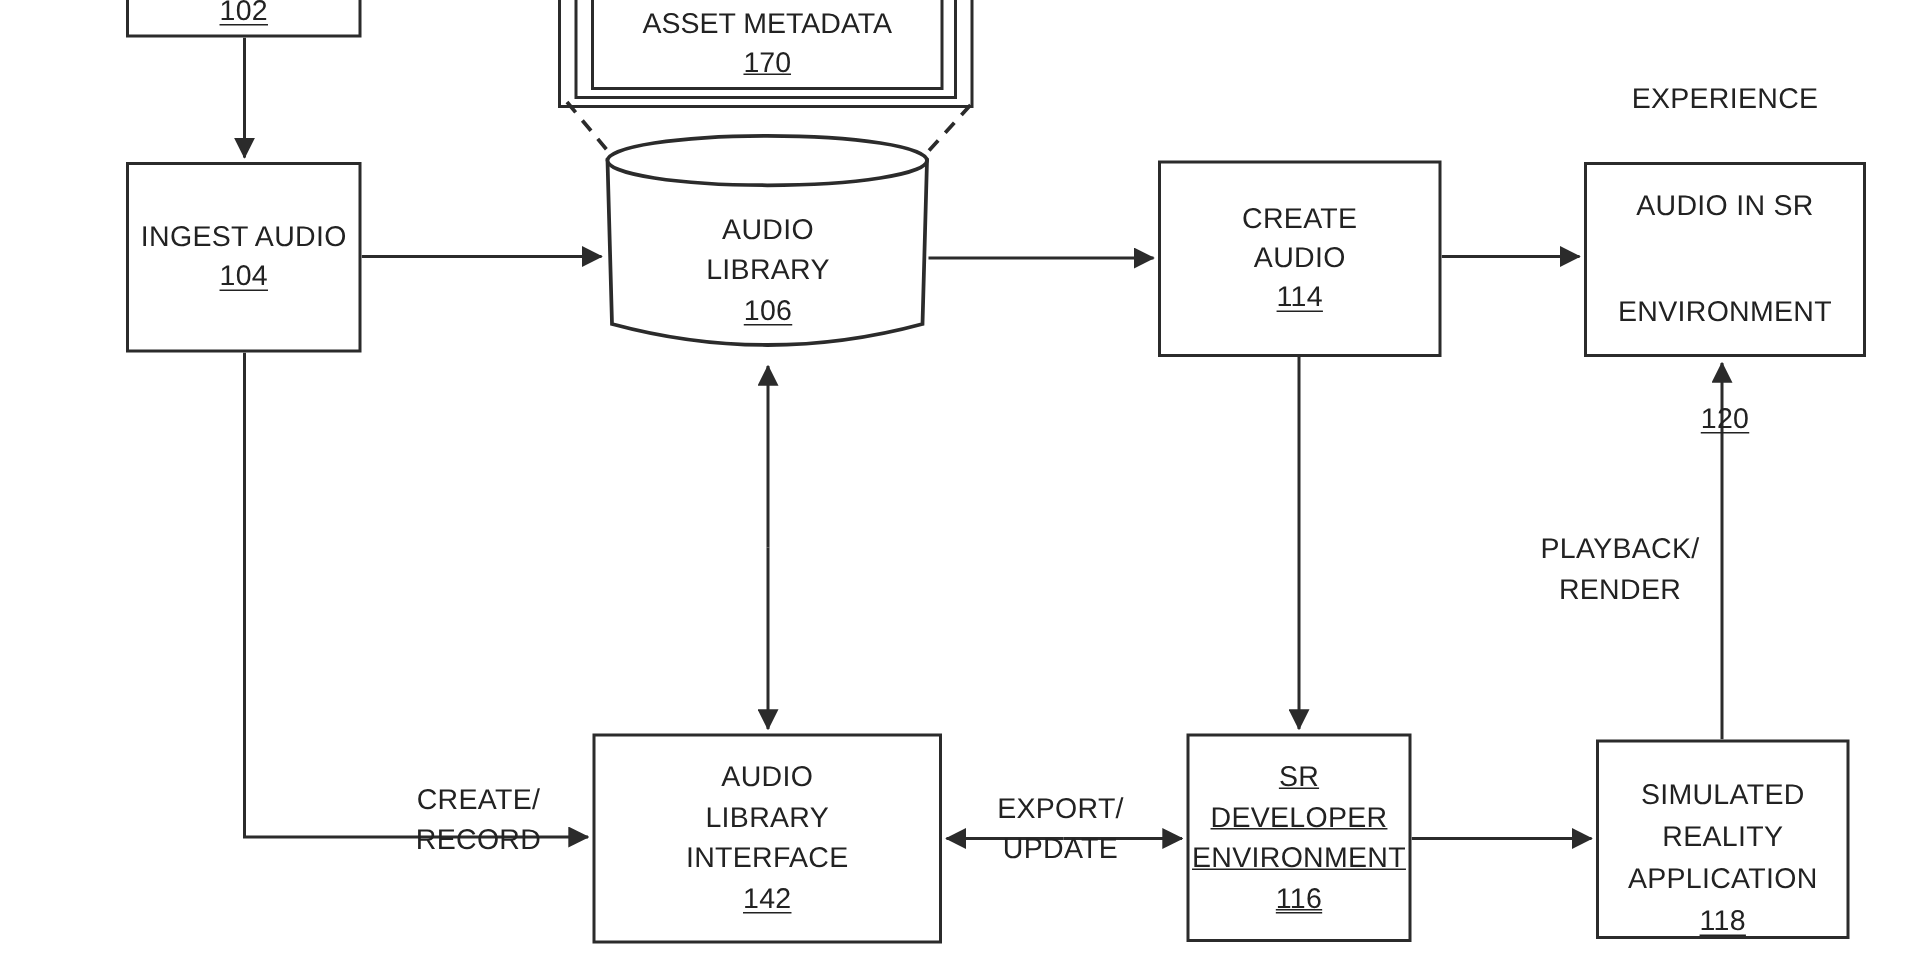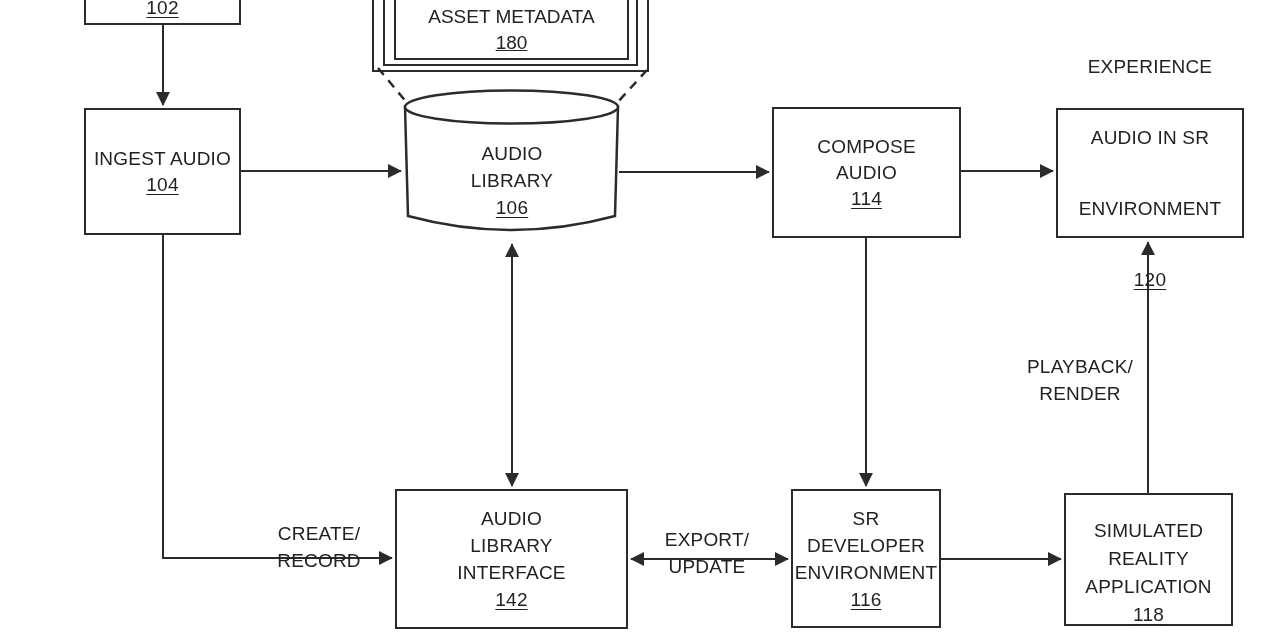--- a/index.html
+++ b/index.html
@@ -32,21 +32,21 @@
 </style>
 </head>
 <body>
 
 <div id="canvas">
 
   <div class="sheet" style="left:372px;top:-40px;width:277px;height:112px;"></div>
   <div class="sheet" style="left:383px;top:-40px;width:255px;height:106px;"></div>
   <div class="sheet front" style="left:394px;top:-40px;width:235px;height:100px;">
     <span>ASSET METADATA</span>
-    <span class="num" style="text-decoration:underline;">180</span>
+    <span class="num" style="text-decoration:underline;">170</span>
   </div>
 
   <svg id="connectors" width="1280" height="640" viewBox="0 0 1280 640">
     <defs>
       <marker id="ah" viewBox="0 0 8 8" refX="7.5" refY="4" markerWidth="7" markerHeight="7" orient="auto" markerUnits="strokeWidth">
         <path d="M0 0 L8 4 L0 8 z" fill="#2b2b2b"></path>
       </marker>
     </defs>
 
     <g stroke="#2b2b2b" stroke-width="2.5" stroke-dasharray="9 7">
@@ -84,40 +84,40 @@
   <div class="node bottom-align" style="left:84px;top:-36px;width:157px;height:61px;">
     <span class="num">102</span>
   </div>
 
   <div class="node" style="left:84px;top:108px;width:157px;height:127px;">
     <span>INGEST AUDIO</span>
     <span class="num">104</span>
   </div>
 
   <div class="node" style="left:772px;top:107px;width:189px;height:131px;">
-    <span>COMPOSE</span>
+    <span>CREATE</span>
     <span>AUDIO</span>
     <span class="num">114</span>
   </div>
 
   <div class="node" style="left:1056px;top:108px;width:188px;height:130px;line-height:27px;gap:44px;">
     <span>EXPERIENCE</span>
     <span>AUDIO IN SR</span>
     <span>ENVIRONMENT</span>
     <span class="num">120</span>
   </div>
 
   <div class="node" style="left:395px;top:489px;width:233px;height:140px;line-height:27px;">
     <span>AUDIO</span>
     <span>LIBRARY</span>
     <span>INTERFACE</span>
     <span class="num">142</span>
   </div>
 
-  <div class="node" style="left:791px;top:489px;width:150px;height:139px;line-height:27px;">
+  <div class="node" style="left:791px;top:489px;width:150px;height:139px;line-height:27px;text-decoration:underline;">
     <span>SR</span>
     <span>DEVELOPER</span>
     <span>ENVIRONMENT</span>
     <span class="num">116</span>
   </div>
 
   <div class="node shift-down" style="left:1064px;top:493px;width:169px;height:133px;line-height:28px;">
     <span>SIMULATED</span>
     <span>REALITY</span>
     <span>APPLICATION</span>

